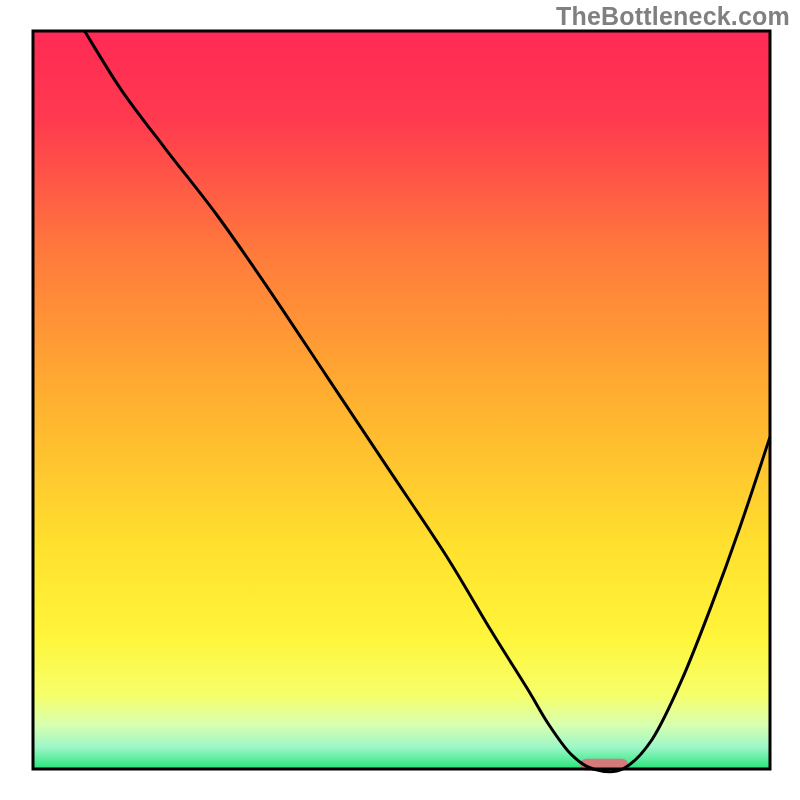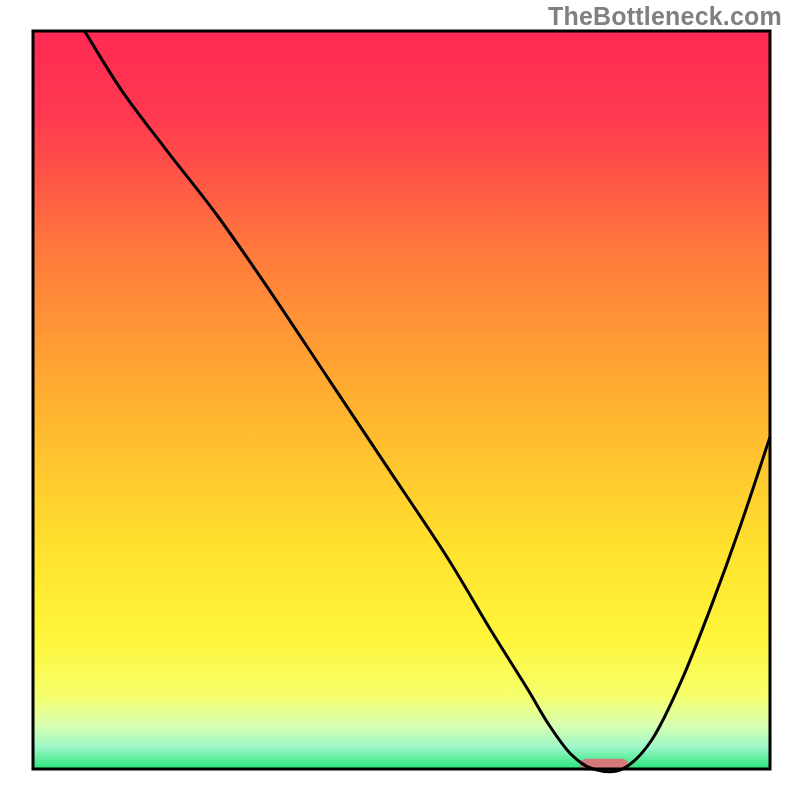--- a/index.html
+++ b/index.html
@@ -11,21 +11,21 @@
     overflow: hidden;
   }
   .chart-container {
     position: relative;
     width: 800px;
     height: 800px;
   }
   .watermark {
     position: absolute;
     top: 2px;
-    right: 18px;
+    right: 10px;
     font-family: Arial, Helvetica, sans-serif;
     font-size: 25px;
     font-weight: bold;
     color: #808080;
     letter-spacing: 0.2px;
     z-index: 10;
   }
   svg {
     display: block;
   }

